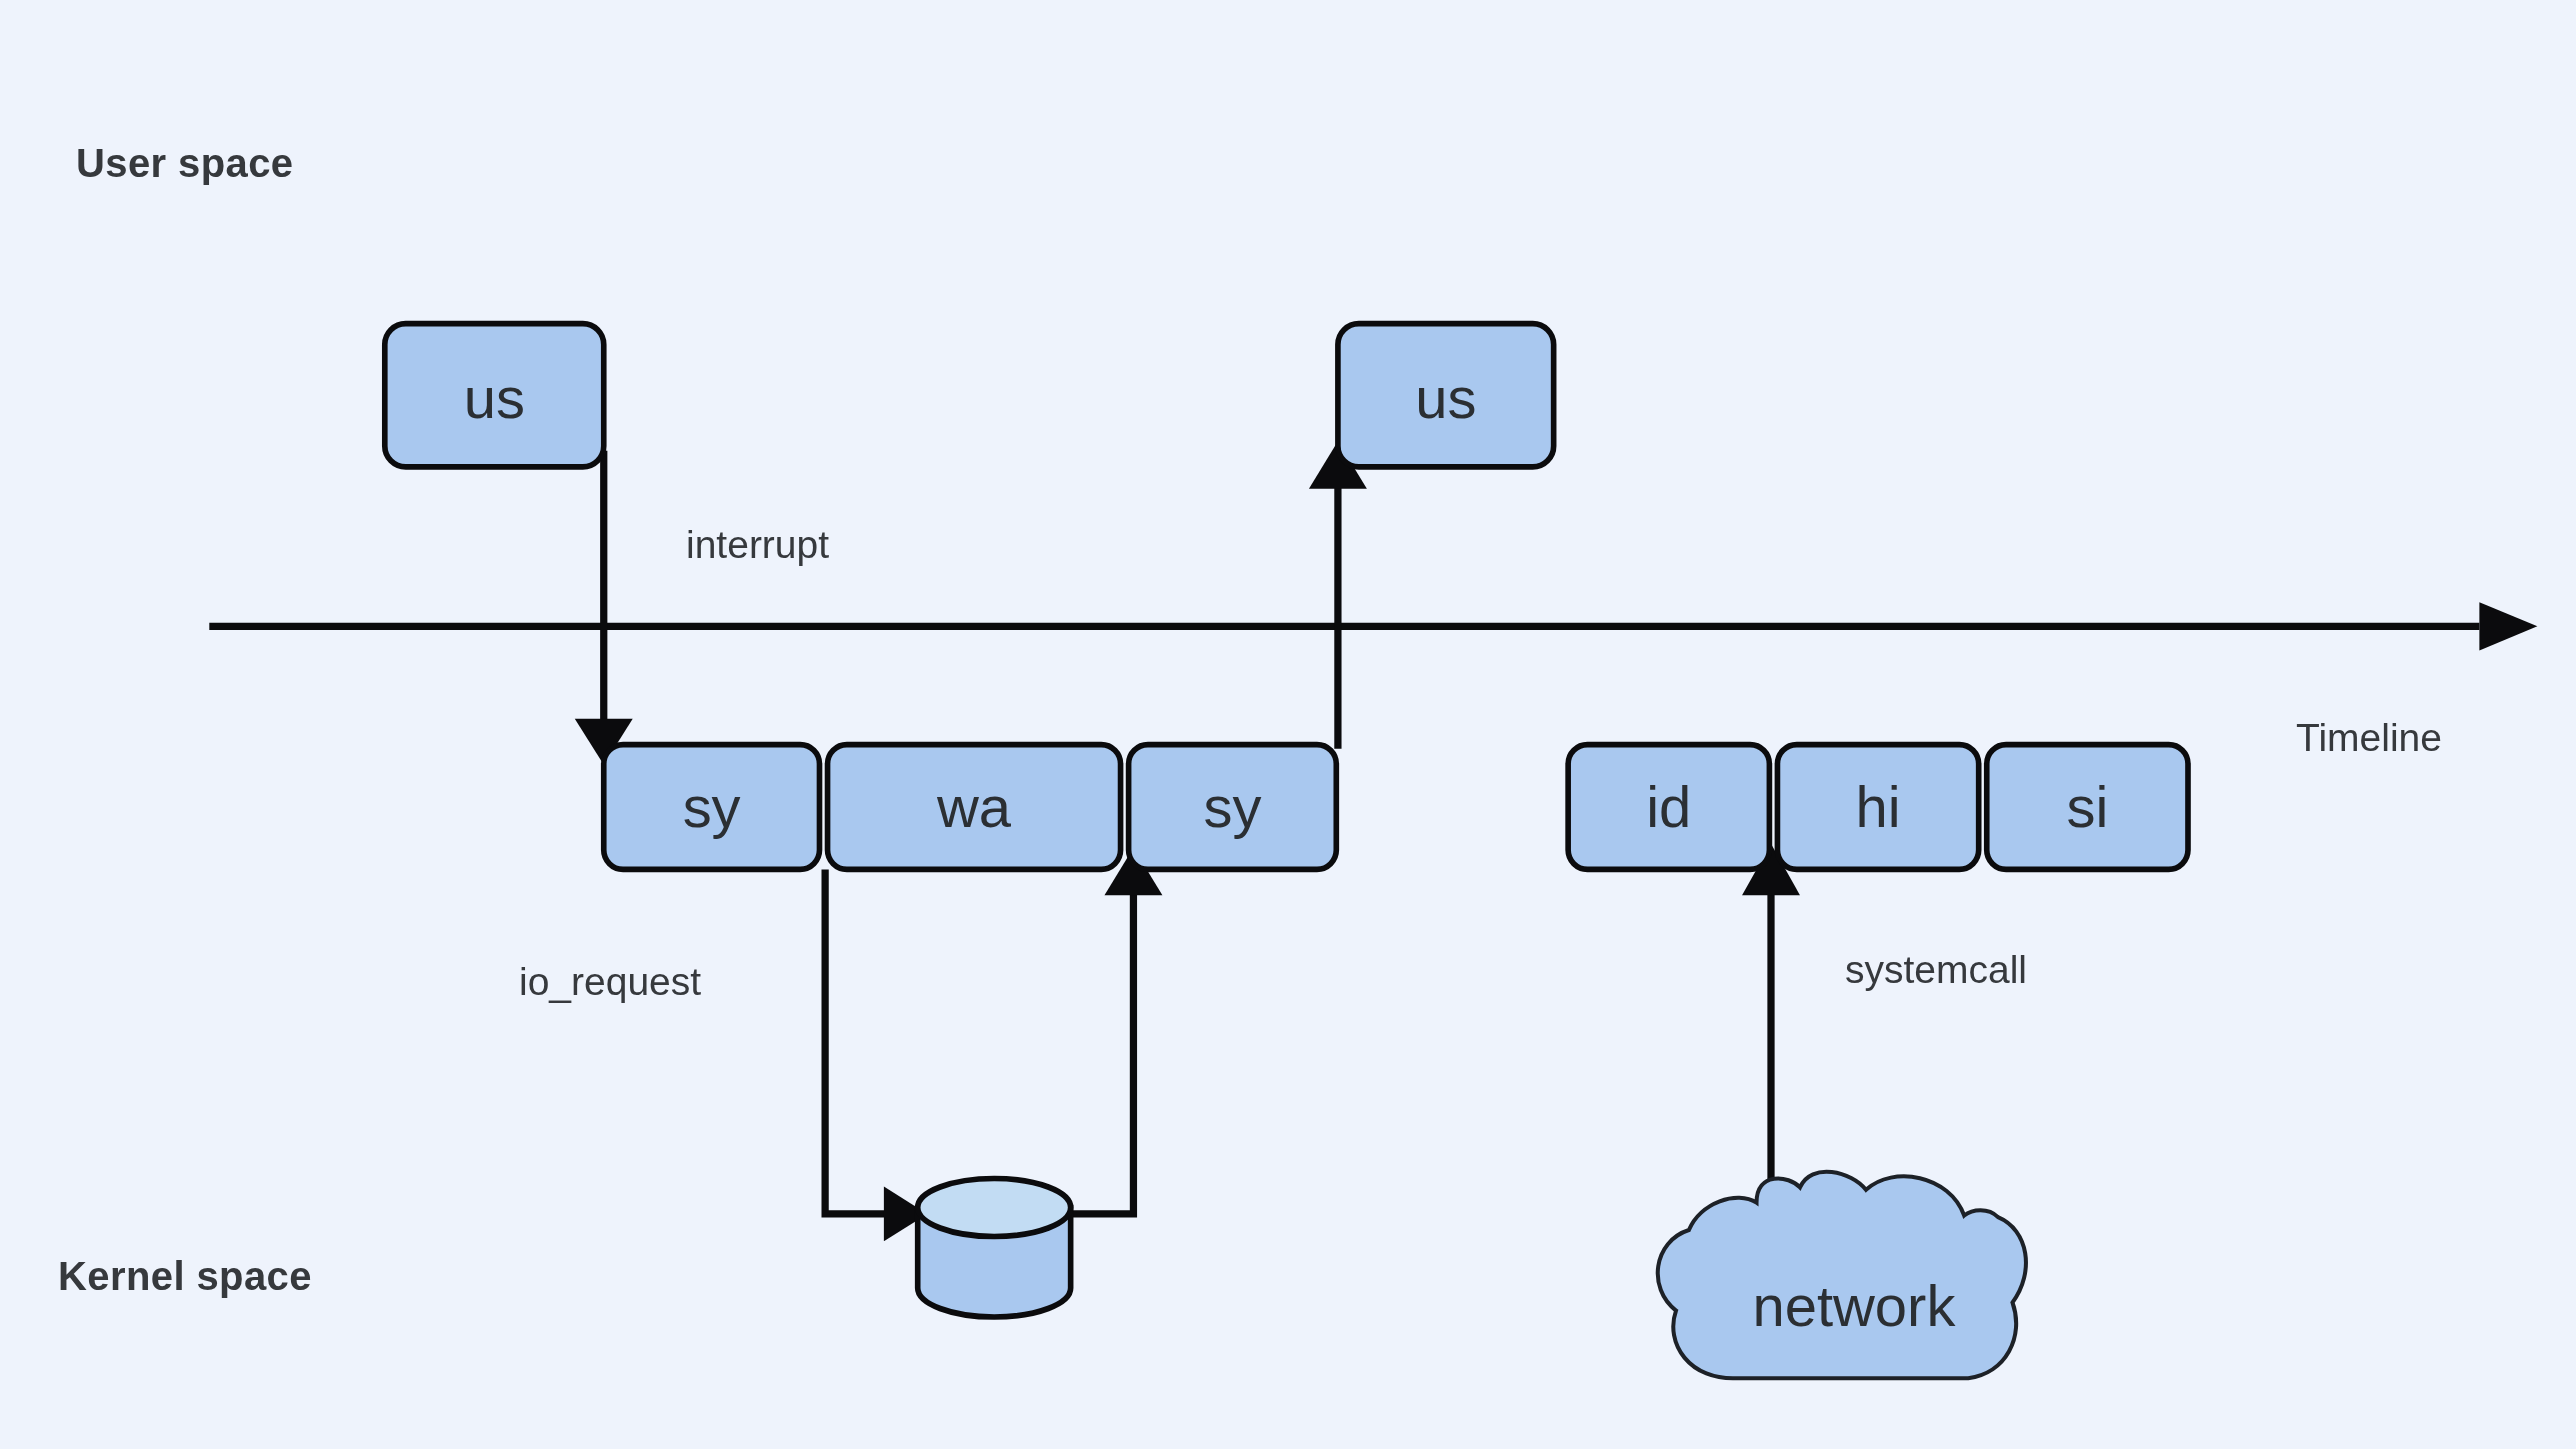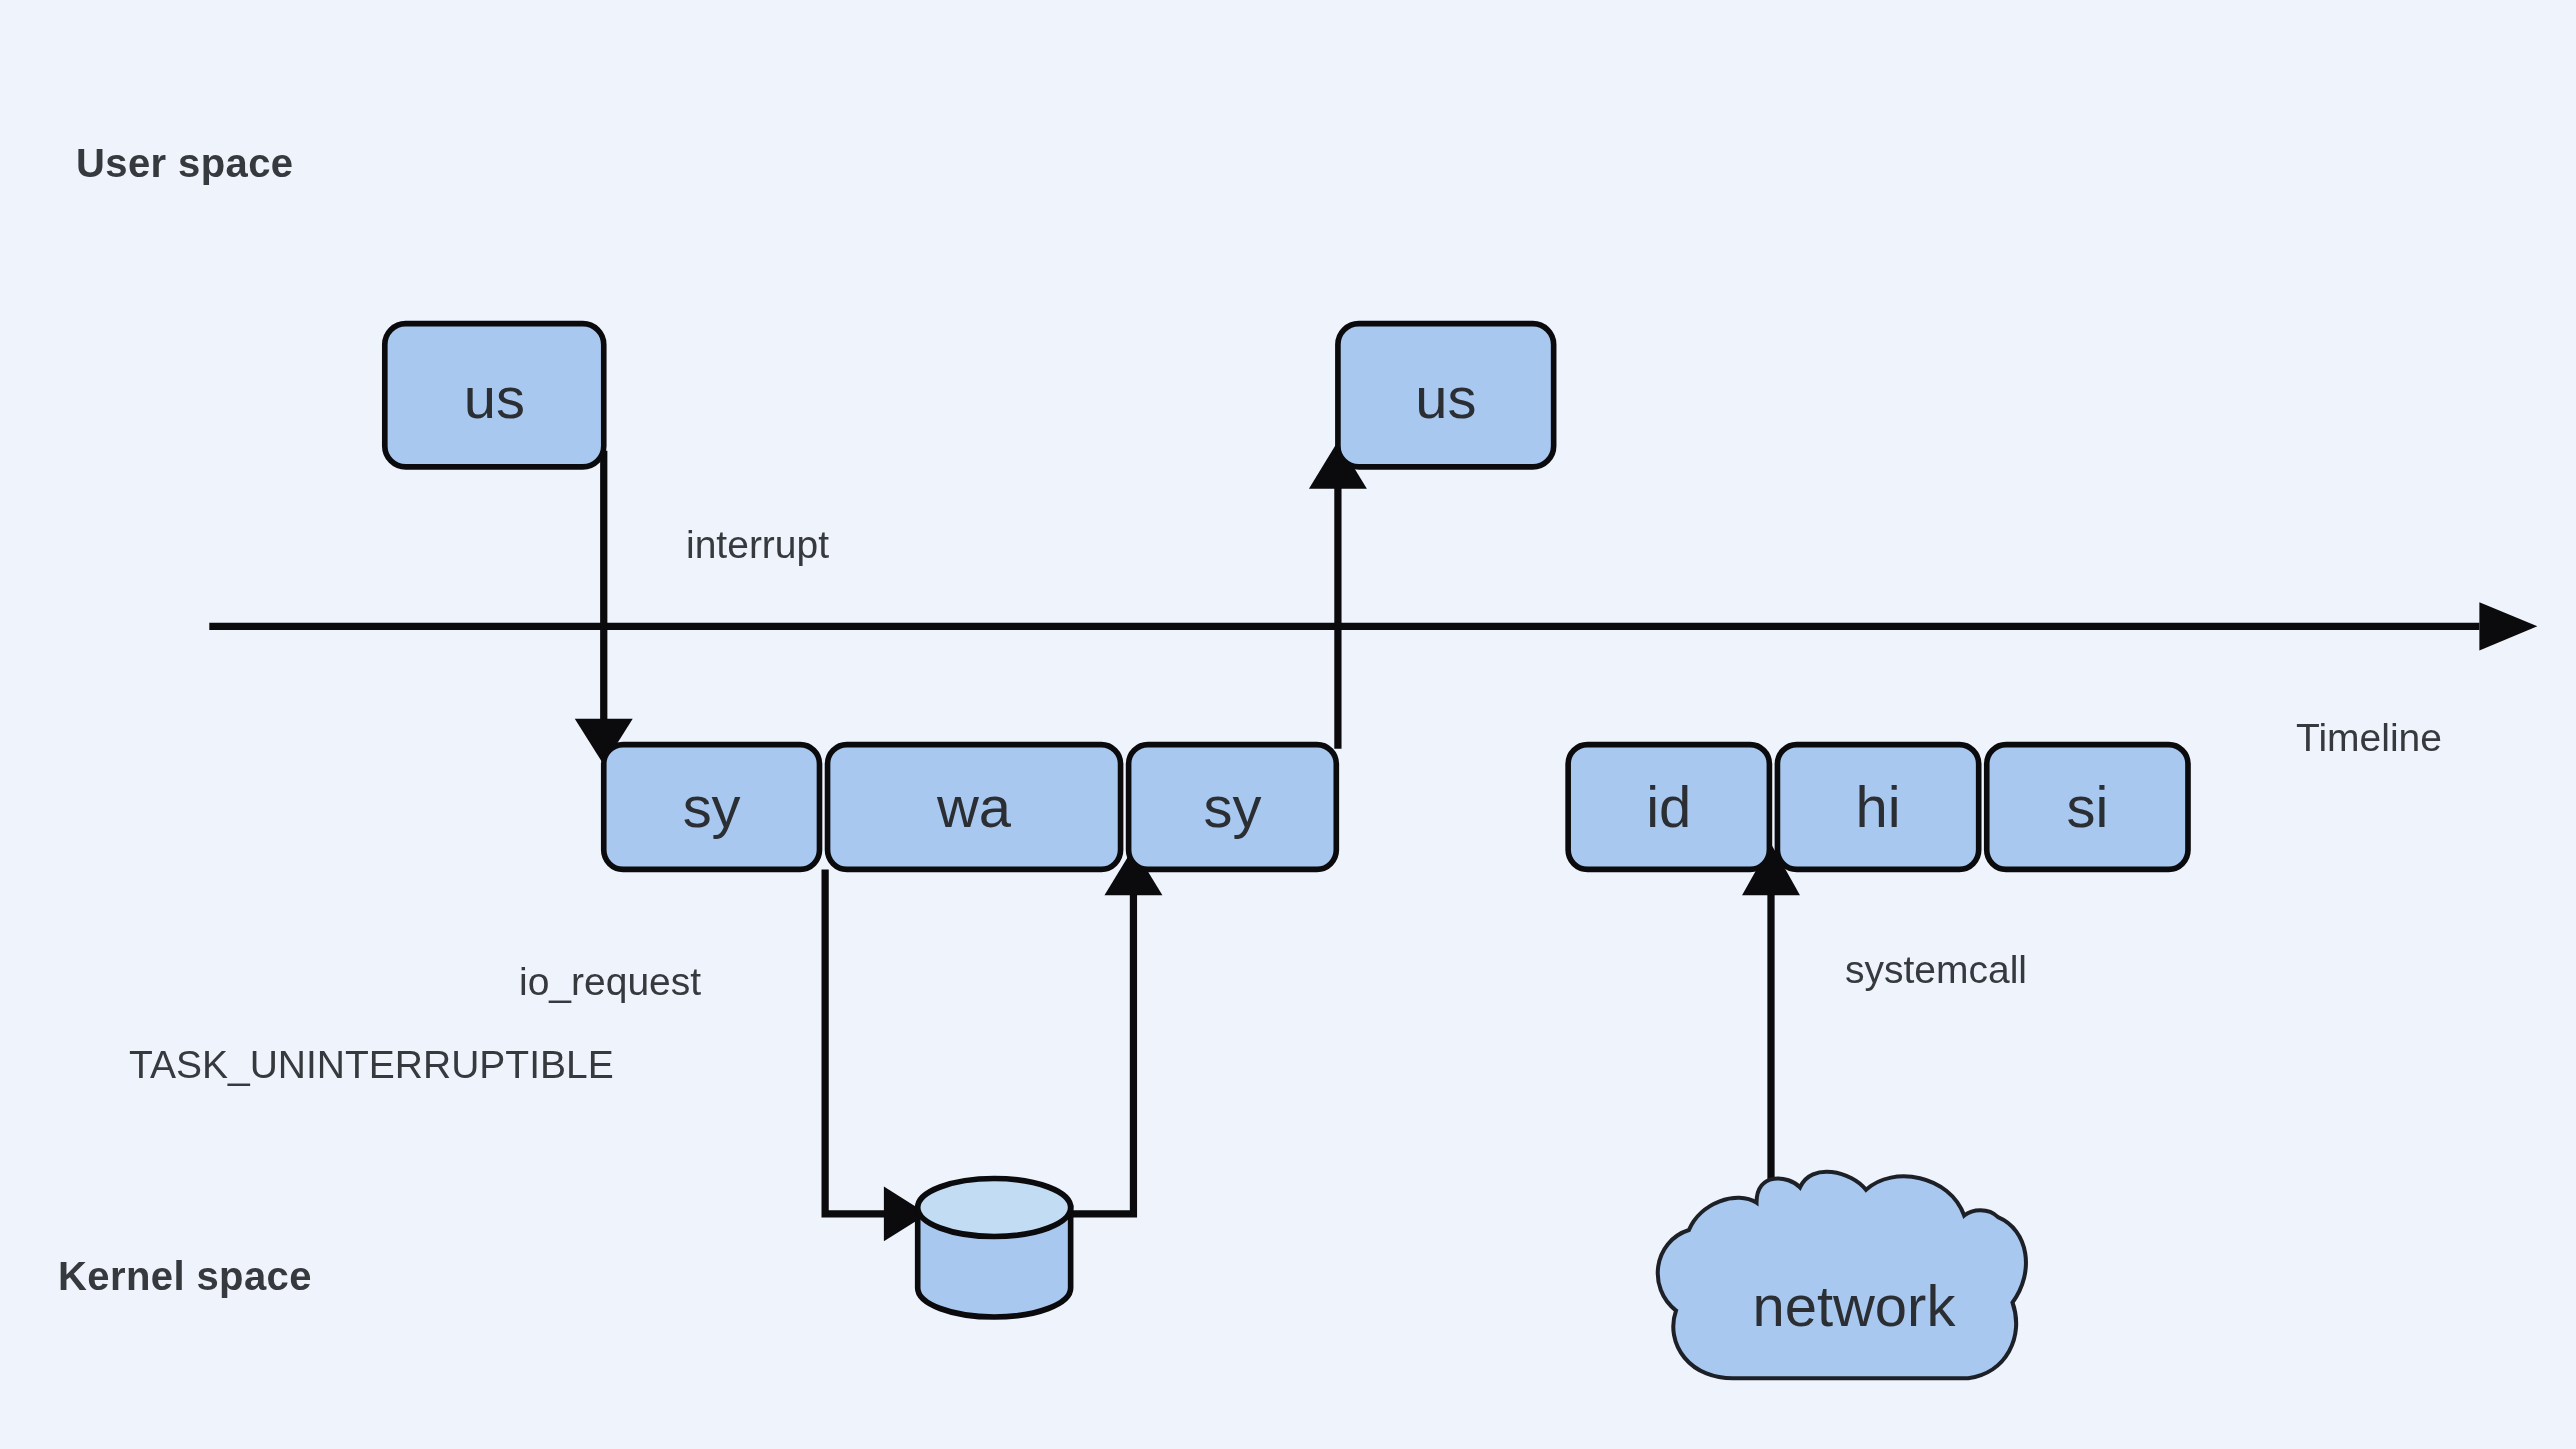--- a/index.html
+++ b/index.html
@@ -176,18 +176,17 @@
   <div class="zone-label" style="left:76px; top:121px;margin-top:20px;">User space</div>
 
   <div class="zone-label" style="left:58px; top:1254px;">Kernel space</div>
 
   <div class="edge-label" style="left:2296px; top:688px;margin-top:28px;">Timeline</div>
 
   <div class="edge-label" style="left:686px; top:523px;">interrupt</div>
 
   <div class="edge-label" style="left:519px; top:960px;">io_request</div>
 
-  <div class="edge-label" style="left:129px; top:1043px;">TASK_UNINTERRUPTIBLE</div>
 
   <div class="edge-label" style="left:1845px; top:948px;">systemcall</div>
 
 </div>
 
 
 </body></html>

